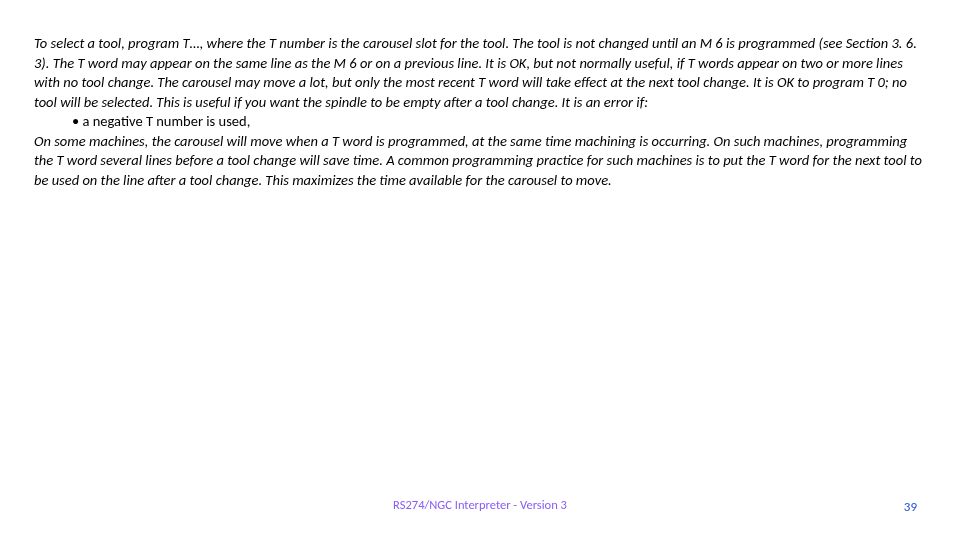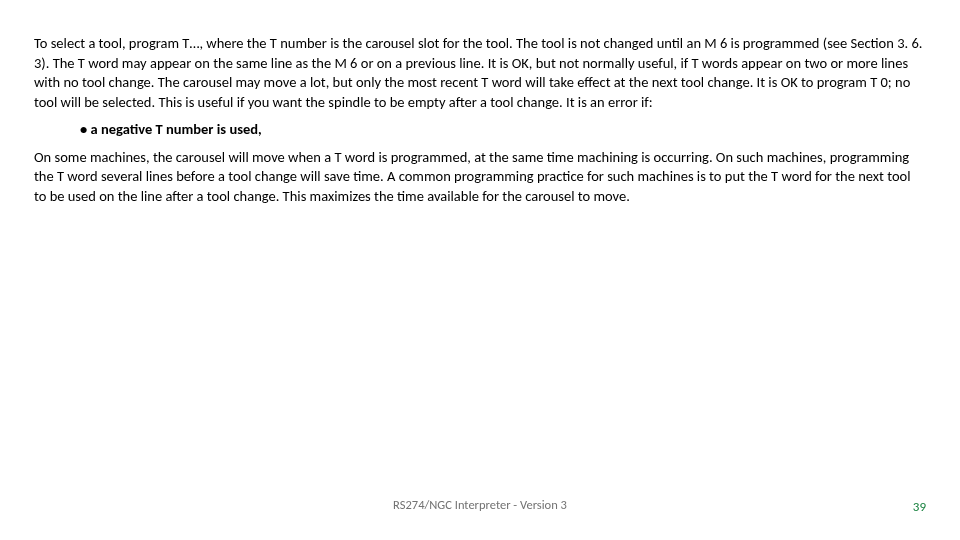--- a/index.html
+++ b/index.html
@@ -17,43 +17,43 @@
   }
   .page {
     padding: 34px 34px 0 34px;
   }
   .heading {
     font-weight: 700;
     margin: 0;
   }
   .para {
     margin: 0;
+    font-style: italic;
   }
   .bullets {
-    margin: 8px;
+    margin: 0;
     padding-left: 38px;
-    font-weight: bold;
   }
   .bullet {
     text-indent: 0;
   }
   .footer-center {
     position: absolute;
     bottom: 26px;
     width: 100%;
     text-align: center;
     font-size: 12.5px;
-    color: #737373;
+    color: #8b5cf6;
   }
   .footer-right {
     position: absolute;
     bottom: 24px;
-    right: 34px;
+    right: 43px;
     font-size: 13px;
-    color: #15803d;
+    color: #1d4ed8;
   }
 </style>
 </head>
 <body>
 
 <div class="page">
   <p class="para">To select a tool, program T…, where the T number is the carousel slot for the tool. The tool is not changed until an M 6 is programmed (see Section 3. 6. 3). The T word may appear on the same line as the M 6 or on a previous line. It is OK, but not normally useful, if T words appear on two or more lines with no tool change. The carousel may move a lot, but only the most recent T word will take effect at the next tool change. It is OK to program T 0; no tool will be selected. This is useful if you want the spindle to be empty after a tool change. It is an error if:</p>
   <div class="bullets">
     <div class="bullet">• a negative T number is used,</div>
   </div>

